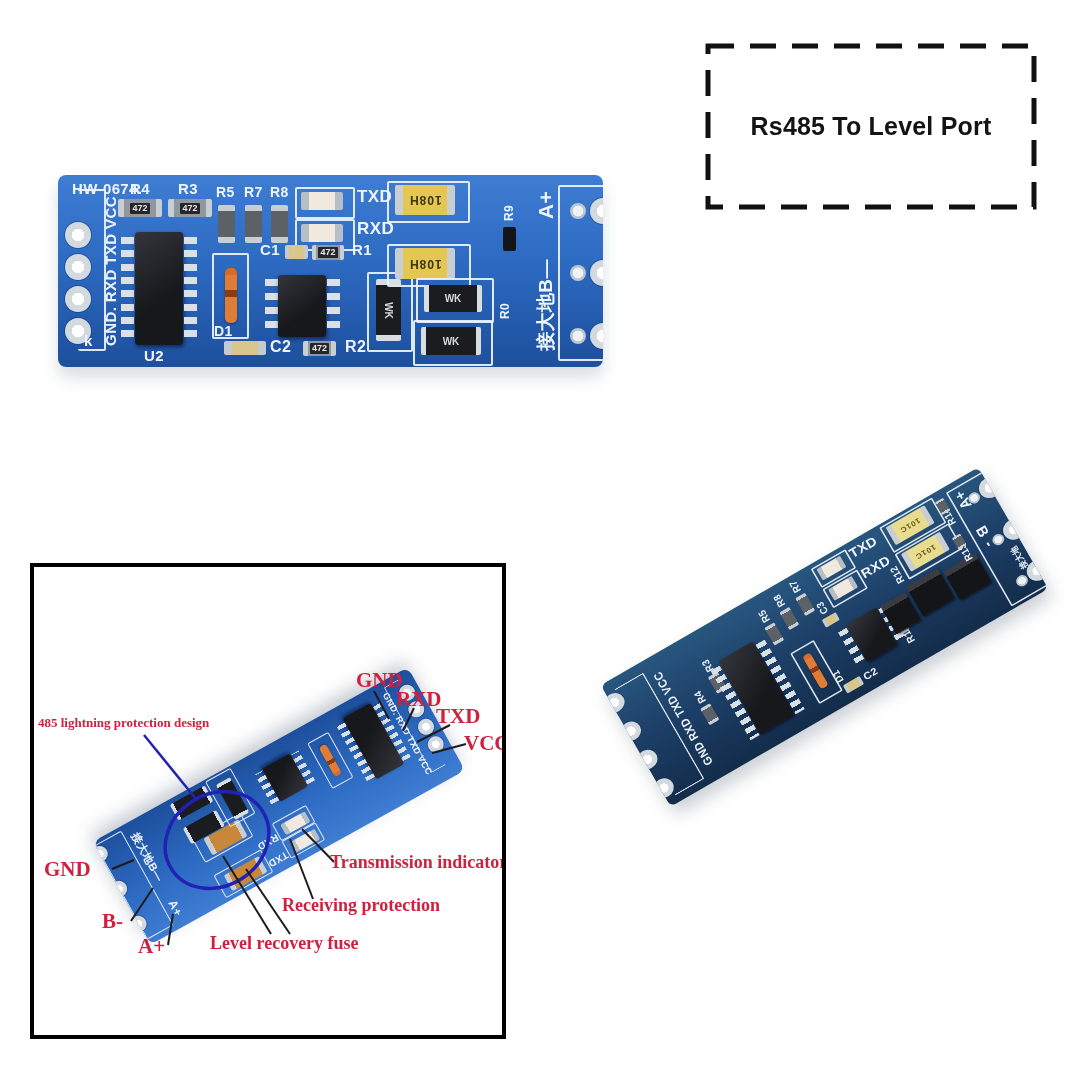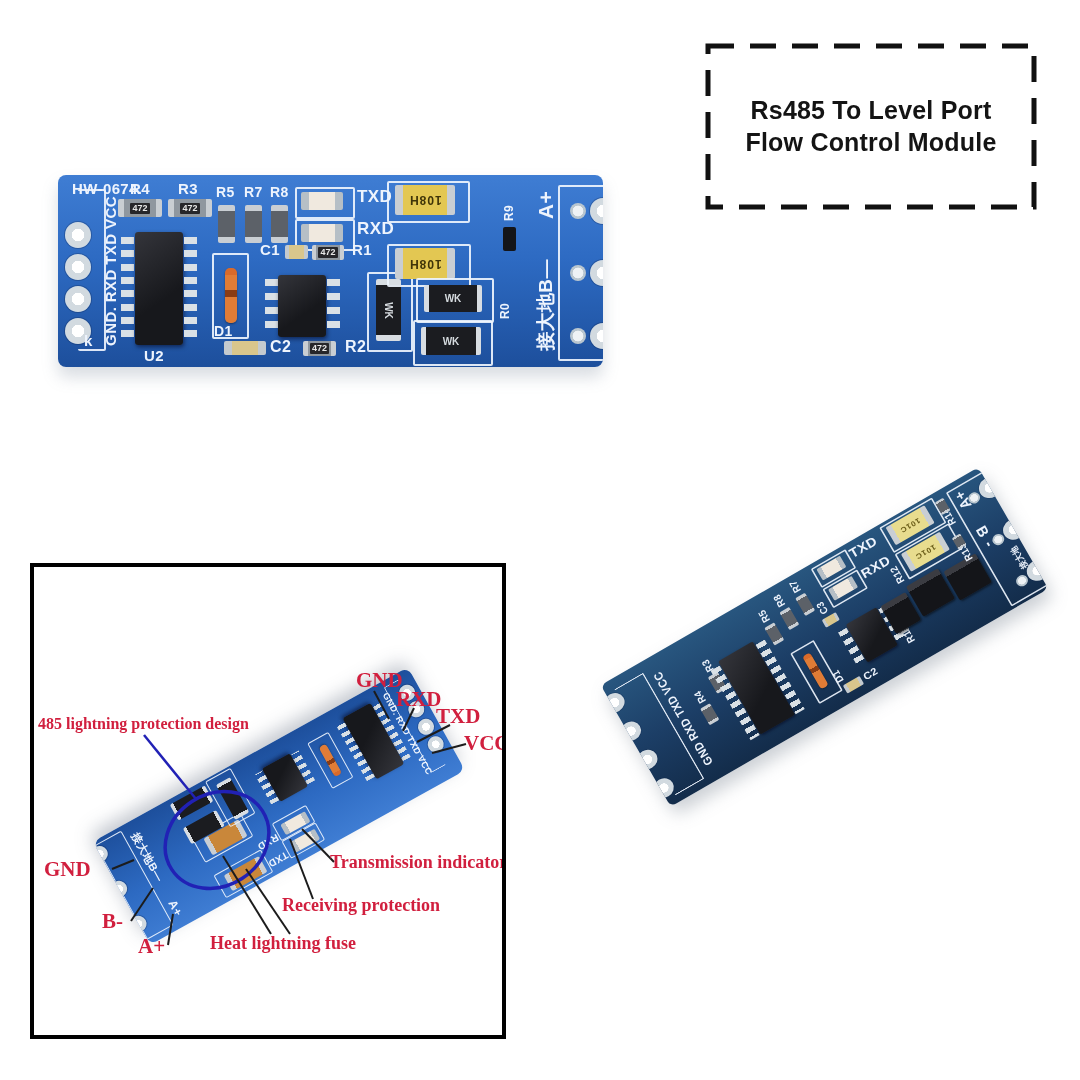--- a/index.html
+++ b/index.html
@@ -133,21 +133,20 @@
   <div class="th" style="left:532px;top:85px;width:26px;height:26px"></div>
   <div class="th" style="left:532px;top:148px;width:26px;height:26px"></div>
 </div>
 
 <div class="titlebox">
   <svg width="332" height="167" style="position:absolute;left:0;top:0">
     <rect x="3" y="3" width="326" height="161" fill="none" stroke="#111" stroke-width="5" stroke-dasharray="26 16"></rect>
   </svg>
   <div class="title-lines">
     <div class="tline">Rs485 To Level Port</div>
-    <div class="tline">Flow Control Module</div>
   </div>
 </div>
 
 <div class="frame">
 
   <div class="board b-blue" style="left:65px;top:180px;width:360px;height:118px;transform:rotate(151deg);box-shadow:0 8px 18px rgba(90,100,120,.35)">
     <div class="th" style="left:5px;top:29px;width:16px;height:16px"></div>
     <div class="th" style="left:5px;top:49px;width:16px;height:16px"></div>
     <div class="th" style="left:5px;top:69px;width:16px;height:16px"></div>
     <div class="th" style="left:5px;top:88px;width:16px;height:16px"></div>
@@ -196,27 +195,27 @@
     <line class="leader" x1="300" y1="295" x2="268" y2="262"></line>
     <line class="leader" x1="279" y1="332" x2="256" y2="272"></line>
     <line class="leader" x1="237" y1="367" x2="189" y2="289"></line>
     <line class="leader" x1="256" y1="367" x2="212" y2="302"></line>
   </svg>
 
   <div class="anno" style="left:322px;top:103px;font-size:21px">GND</div>
   <div class="anno" style="left:362px;top:122px;font-size:21px">RXD</div>
   <div class="anno" style="left:402px;top:139px;font-size:21px">TXD</div>
   <div class="anno" style="left:430px;top:166px;font-size:21px">VCC</div>
-  <div class="anno" style="left:4px;top:149px;font-size:16px">485 lightning protection design</div>
+  <div class="anno" style="left:4px;top:149px;font-size:13px">485 lightning protection design</div>
   <div class="anno" style="left:10px;top:292px;font-size:21px">GND</div>
   <div class="anno" style="left:68px;top:344px;font-size:21px">B-</div>
   <div class="anno" style="left:104px;top:369px;font-size:21px">A+</div>
   <div class="anno" style="left:296px;top:286px;font-size:18px">Transmission indicator</div>
   <div class="anno" style="left:248px;top:329px;font-size:18px">Receiving protection</div>
-  <div class="anno" style="left:176px;top:367px;font-size:18px">Heat lightning fuse</div>
+  <div class="anno" style="left:176px;top:367px;font-size:18px">Level recovery fuse</div>
 </div>
 
 <div class="board b-navy" style="left:552px;top:541px;width:545px;height:192px;transform:rotate(-30deg) scale(0.8,0.73);box-shadow:0 14px 22px rgba(110,120,135,.35)">
   <div class="th" style="left:-9px;top:17px;width:26px;height:26px"></div>
   <div class="th" style="left:-9px;top:62px;width:26px;height:26px"></div>
   <div class="th" style="left:-9px;top:107px;width:26px;height:26px"></div>
   <div class="th" style="left:-9px;top:152px;width:26px;height:26px"></div>
   <div class="sbox" style="left:12px;top:14px;width:40px;height:164px;border-left:none"></div>
   <div class="silk rotm90" style="left:68px;top:96px;font-size:15px">GND RXD TXD VCC</div>
   <div class="silk rotm90" style="left:100px;top:82px;font-size:13px">R4</div>

